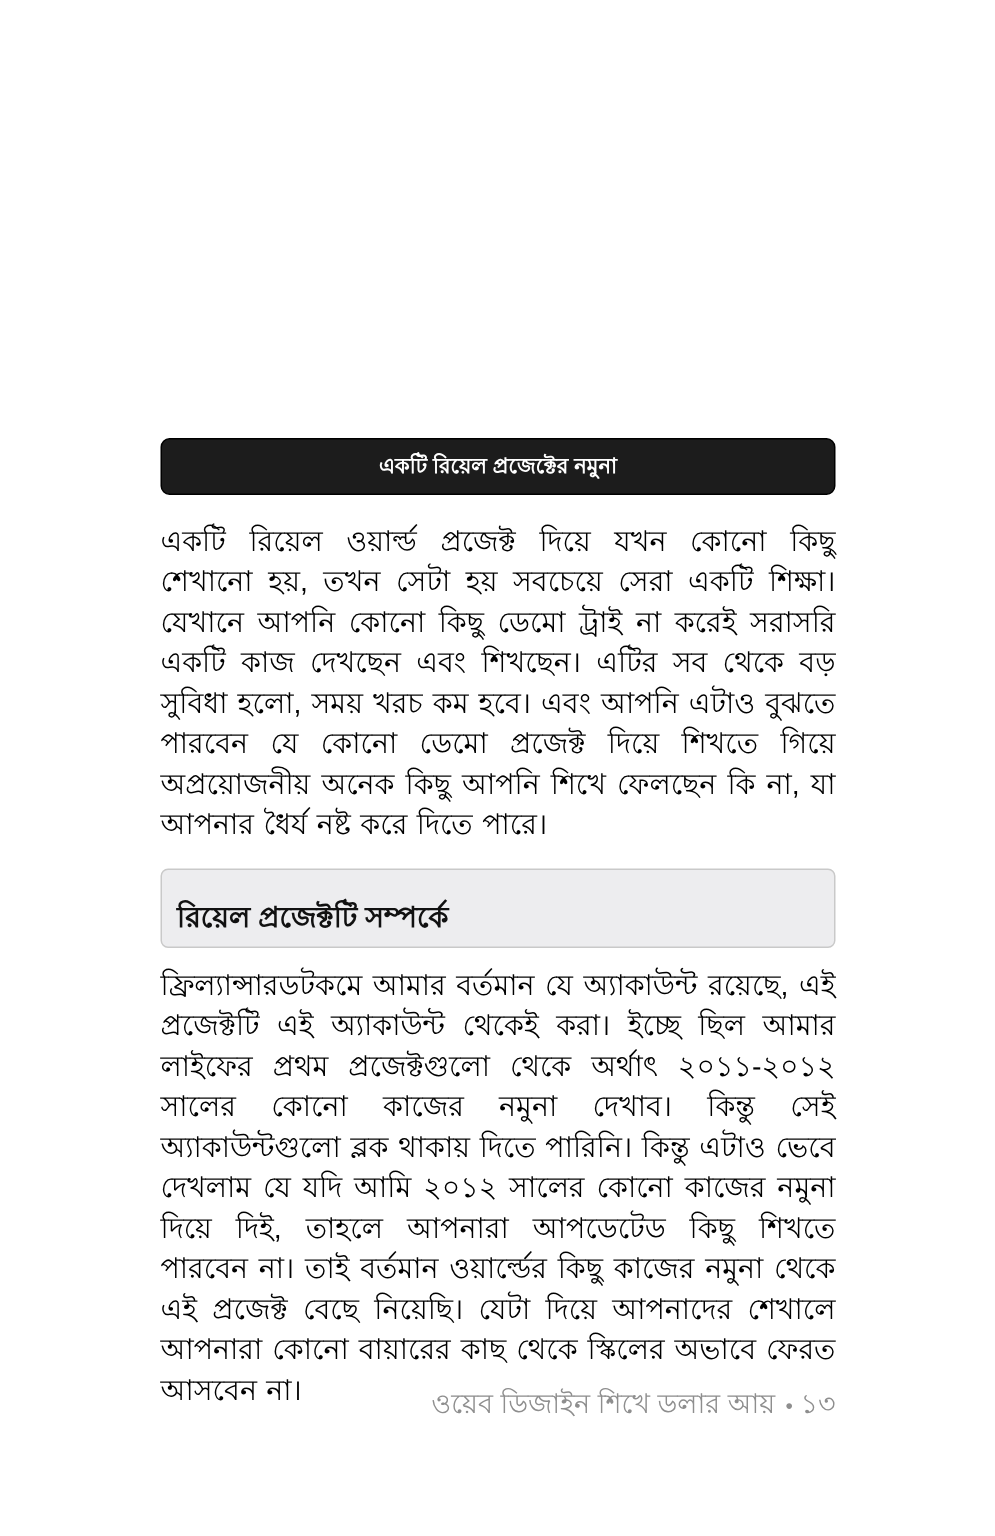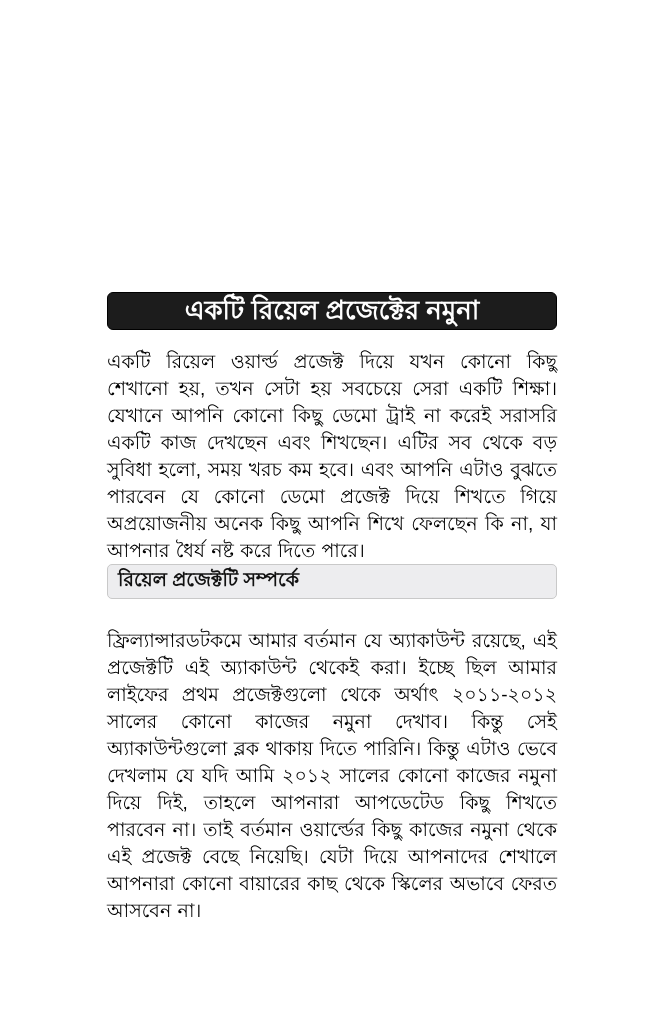--- a/index.html
+++ b/index.html
@@ -17,41 +17,42 @@
   .content {
     position: absolute;
     left: 107px;
     top: 292px;
     width: 450px;
   }
   .title-bar {
     background: #1c1c1c;
     color: #ffffff;
     text-align: center;
-    font-size: 26px;
+    font-size: 14px;
     line-height: 26px;
     padding: 4px 8px 6px 8px;
     border-radius: 6px;
     border: 1px solid #000000;
     font-weight: 600;
   }
   .body-para {
     margin-top: 18px;
     font-size: 19px;
     line-height: 27px;
     color: #000000;
     text-align: justify;
     word-spacing: 1px;
   }
-  .body-para.tight { margin-top: 28px; }
+  .body-para.tight { margin-top: 12px; }
   .subheading {
+    margin-top: 15px;
     background: #ededef;
     border: 1px solid #c9c9c9;
     border-radius: 5px;
-    padding: 2px 10px 5px 10px;
+    padding: 20px 10px 5px 10px;
     font-size: 19px;
     line-height: 26px;
     color: #111111;
     font-weight: 600;
   }
   .footer {
     position: absolute;
     left: 107px;
     top: 922px;
     width: 450px;
@@ -77,14 +78,17 @@
 
     <p class="body-para">একটি রিয়েল ওয়ার্ল্ড প্রজেক্ট দিয়ে যখন কোনো কিছু শেখানো হয়, তখন সেটা হয় সবচেয়ে সেরা একটি শিক্ষা। যেখানে আপনি কোনো কিছু ডেমো ট্রাই না করেই সরাসরি একটি কাজ দেখছেন এবং শিখছেন। এটির সব থেকে বড় সুবিধা হলো, সময় খরচ কম হবে। এবং আপনি এটাও বুঝতে পারবেন যে কোনো ডেমো প্রজেক্ট দিয়ে শিখতে গিয়ে অপ্রয়োজনীয় অনেক কিছু আপনি শিখে ফেলছেন কি না, যা আপনার ধৈর্য নষ্ট করে দিতে পারে।</p>
 
     <div class="subheading">রিয়েল প্রজেক্টটি সম্পর্কে</div>
 
 
     <p class="body-para tight">ফ্রিল্যান্সারডটকমে আমার বর্তমান যে অ্যাকাউন্ট রয়েছে, এই প্রজেক্টটি এই অ্যাকাউন্ট থেকেই করা। ইচ্ছে ছিল আমার লাইফের প্রথম প্রজেক্টগুলো থেকে অর্থাৎ ২০১১-২০১২ সালের কোনো কাজের নমুনা দেখাব। কিন্তু সেই অ্যাকাউন্টগুলো ব্লক থাকায় দিতে পারিনি। কিন্তু এটাও ভেবে দেখলাম যে যদি আমি ২০১২ সালের কোনো কাজের নমুনা দিয়ে দিই, তাহলে আপনারা আপডেটেড কিছু শিখতে পারবেন না। তাই বর্তমান ওয়ার্ল্ডের কিছু কাজের নমুনা থেকে এই প্রজেক্ট বেছে নিয়েছি। যেটা দিয়ে আপনাদের শেখালে আপনারা কোনো বায়ারের কাছ থেকে স্কিলের অভাবে ফেরত আসবেন না।</p>
 
   </div>
 
+  <div class="footer">
+    <span>ওয়েব ডিজাইন শিখে ডলার আয়</span><span class="sep">•</span><span>১৩</span>
+  </div>
 
 </div>
 
 </body></html>

